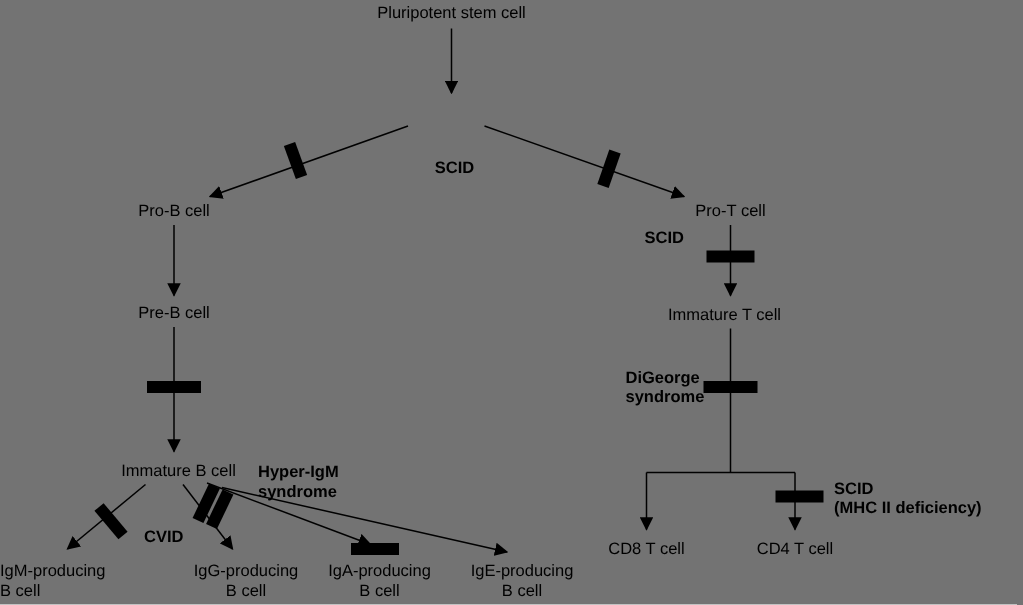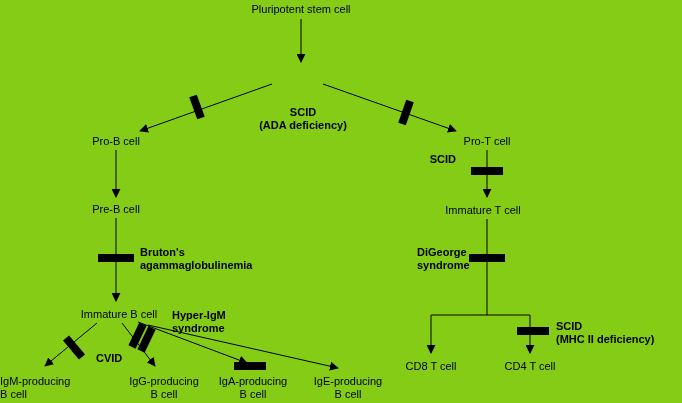--- a/index.html
+++ b/index.html
@@ -1,17 +1,17 @@
 <!DOCTYPE html>
 <html><head>
 <meta charset="utf-8">
 <style>
   html,body{margin:0;padding:0;background:#ffffff;}
   .canvas{
-    position:relative;width:682px;height:403px;background:#84cc16;
+    position:relative;width:682px;height:403px;background:#737373;
     font-family:"Liberation Sans",sans-serif;font-size:11px;color:#000;
     overflow:hidden;
   }
   .canvas svg{position:absolute;left:0;top:0;}
   .lbl{position:absolute;line-height:13px;white-space:nowrap;}
   .c{transform:translateX(-50%);text-align:center;}
   .r{text-align:right;}
   .disease{font-weight:bold;}
   .nudge{padding-right:10px;}
 </style>
@@ -79,28 +79,23 @@
     <div>IgA-producing</div>
     <div>B cell</div>
   </div>
   <div class="lbl c" style="left:348px;top:375px">
     <div>IgE-producing</div>
     <div>B cell</div>
   </div>
 
   <div class="lbl c disease" style="left:303px;top:106px">
     <div>SCID</div>
-    <div>(ADA deficiency)</div>
   </div>
   <div class="lbl r disease" style="right:216px;top:153px">
     <div class="nudge">SCID</div>
-  </div>
-  <div class="lbl disease" style="left:140px;top:246px">
-    <div>Bruton's</div>
-    <div>agammaglobulinemia</div>
   </div>
   <div class="lbl disease" style="left:417px;top:246px">
     <div>DiGeorge</div>
     <div>syndrome</div>
   </div>
   <div class="lbl disease" style="left:172px;top:309px">
     <div>Hyper-IgM</div>
     <div>syndrome</div>
   </div>
   <div class="lbl disease" style="left:96px;top:352px">CVID</div>

